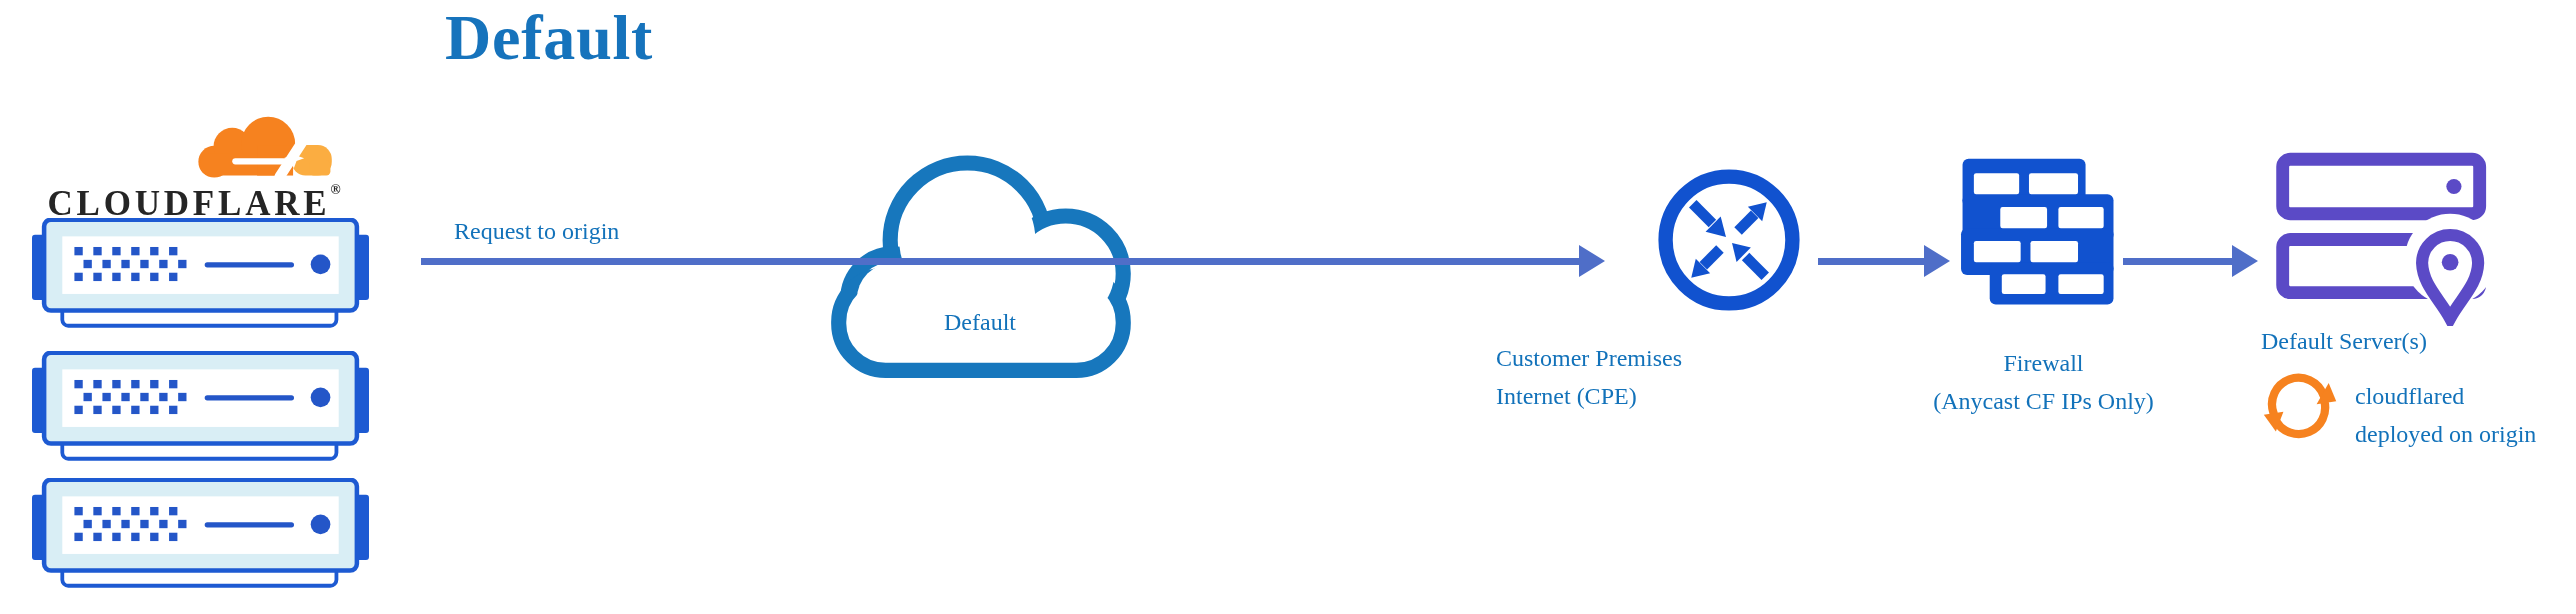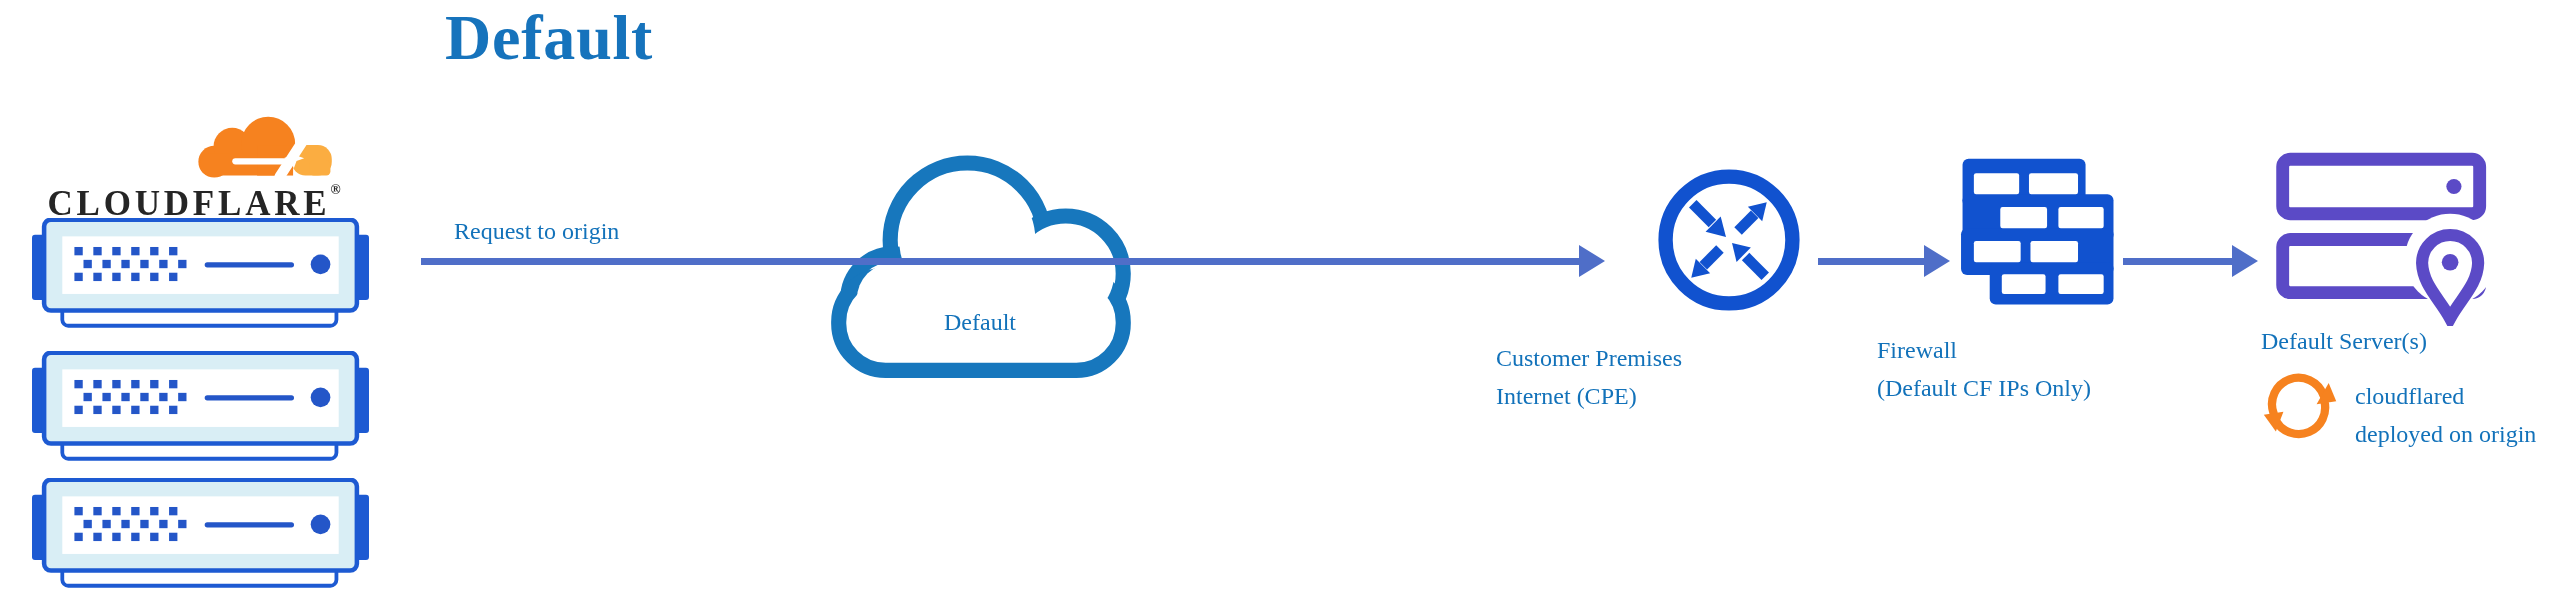--- a/index.html
+++ b/index.html
@@ -22,21 +22,21 @@
   .arrow-head{
     position:absolute;width:0;height:0;z-index:4;
     border-top:16px solid transparent;border-bottom:16px solid transparent;
     border-left:26px solid #4f6ec8;
   }
   .cloud-wrap{left:816px;top:110px;z-index:1;}
   .internet-lbl{left:878px;top:303px;width:204px;text-align:center;z-index:5;}
   .req-lbl{left:454px;top:212px;z-index:5;}
   .cfip-lbl{left:387px;top:282px;z-index:5;}
   .cpe-lbl{left:1496px;top:339px;z-index:5;}
-  .fw-lbl{left:1877px;top:331px;width:333px;z-index:5;}
+  .fw-lbl{left:1877px;top:344px;width:333px;text-align:center;z-index:5;}
   .origin-lbl{left:2261px;top:322px;z-index:5;}
   .note-lbl{left:2355px;top:377px;width:195px;white-space:normal;z-index:5;}
   .line2{display:block;}
 </style>
 </head>
 <body>
 
 <div class="stage">
 
   <div class="abs title">Default</div>
@@ -205,21 +205,21 @@
         <rect x="98" y="29" width="65" height="28" rx="3"></rect>
         <rect x="60" y="74" width="62" height="28" rx="3"></rect>
         <rect x="137" y="74" width="60" height="28" rx="3"></rect>
         <rect x="25" y="119" width="62" height="28" rx="3"></rect>
         <rect x="100" y="119" width="63" height="28" rx="3"></rect>
         <rect x="62" y="163" width="58" height="26" rx="3"></rect>
         <rect x="137" y="163" width="60" height="26" rx="3"></rect>
       </g>
     </svg>
   </div>
-  <div class="abs lbl fw-lbl"><span>Firewall</span><span class="line2">(Default CF IPs Only)</span></div>
+  <div class="abs lbl fw-lbl"><span>Firewall</span><span class="line2">(Anycast CF IPs Only)</span></div>
 
   <div class="arrow-shaft" style="left:2123px;top:258px;width:109px;"></div>
   <div class="arrow-head" style="left:2232px;top:245px;"></div>
 
   <div class="abs" style="left:2263px;top:144px;z-index:2;">
     <svg width="250" height="182" viewBox="0 0 330 240">
       <rect x="26" y="20" width="260" height="72" rx="10" fill="#ffffff" stroke="#5b4ac6" stroke-width="17"></rect>
       <circle cx="252" cy="56" r="10" fill="#5b4ac6"></circle>
       <rect x="26" y="126" width="260" height="70" rx="10" fill="#ffffff" stroke="#5b4ac6" stroke-width="17"></rect>
       <circle cx="247" cy="152" r="60" fill="#ffffff"></circle>

